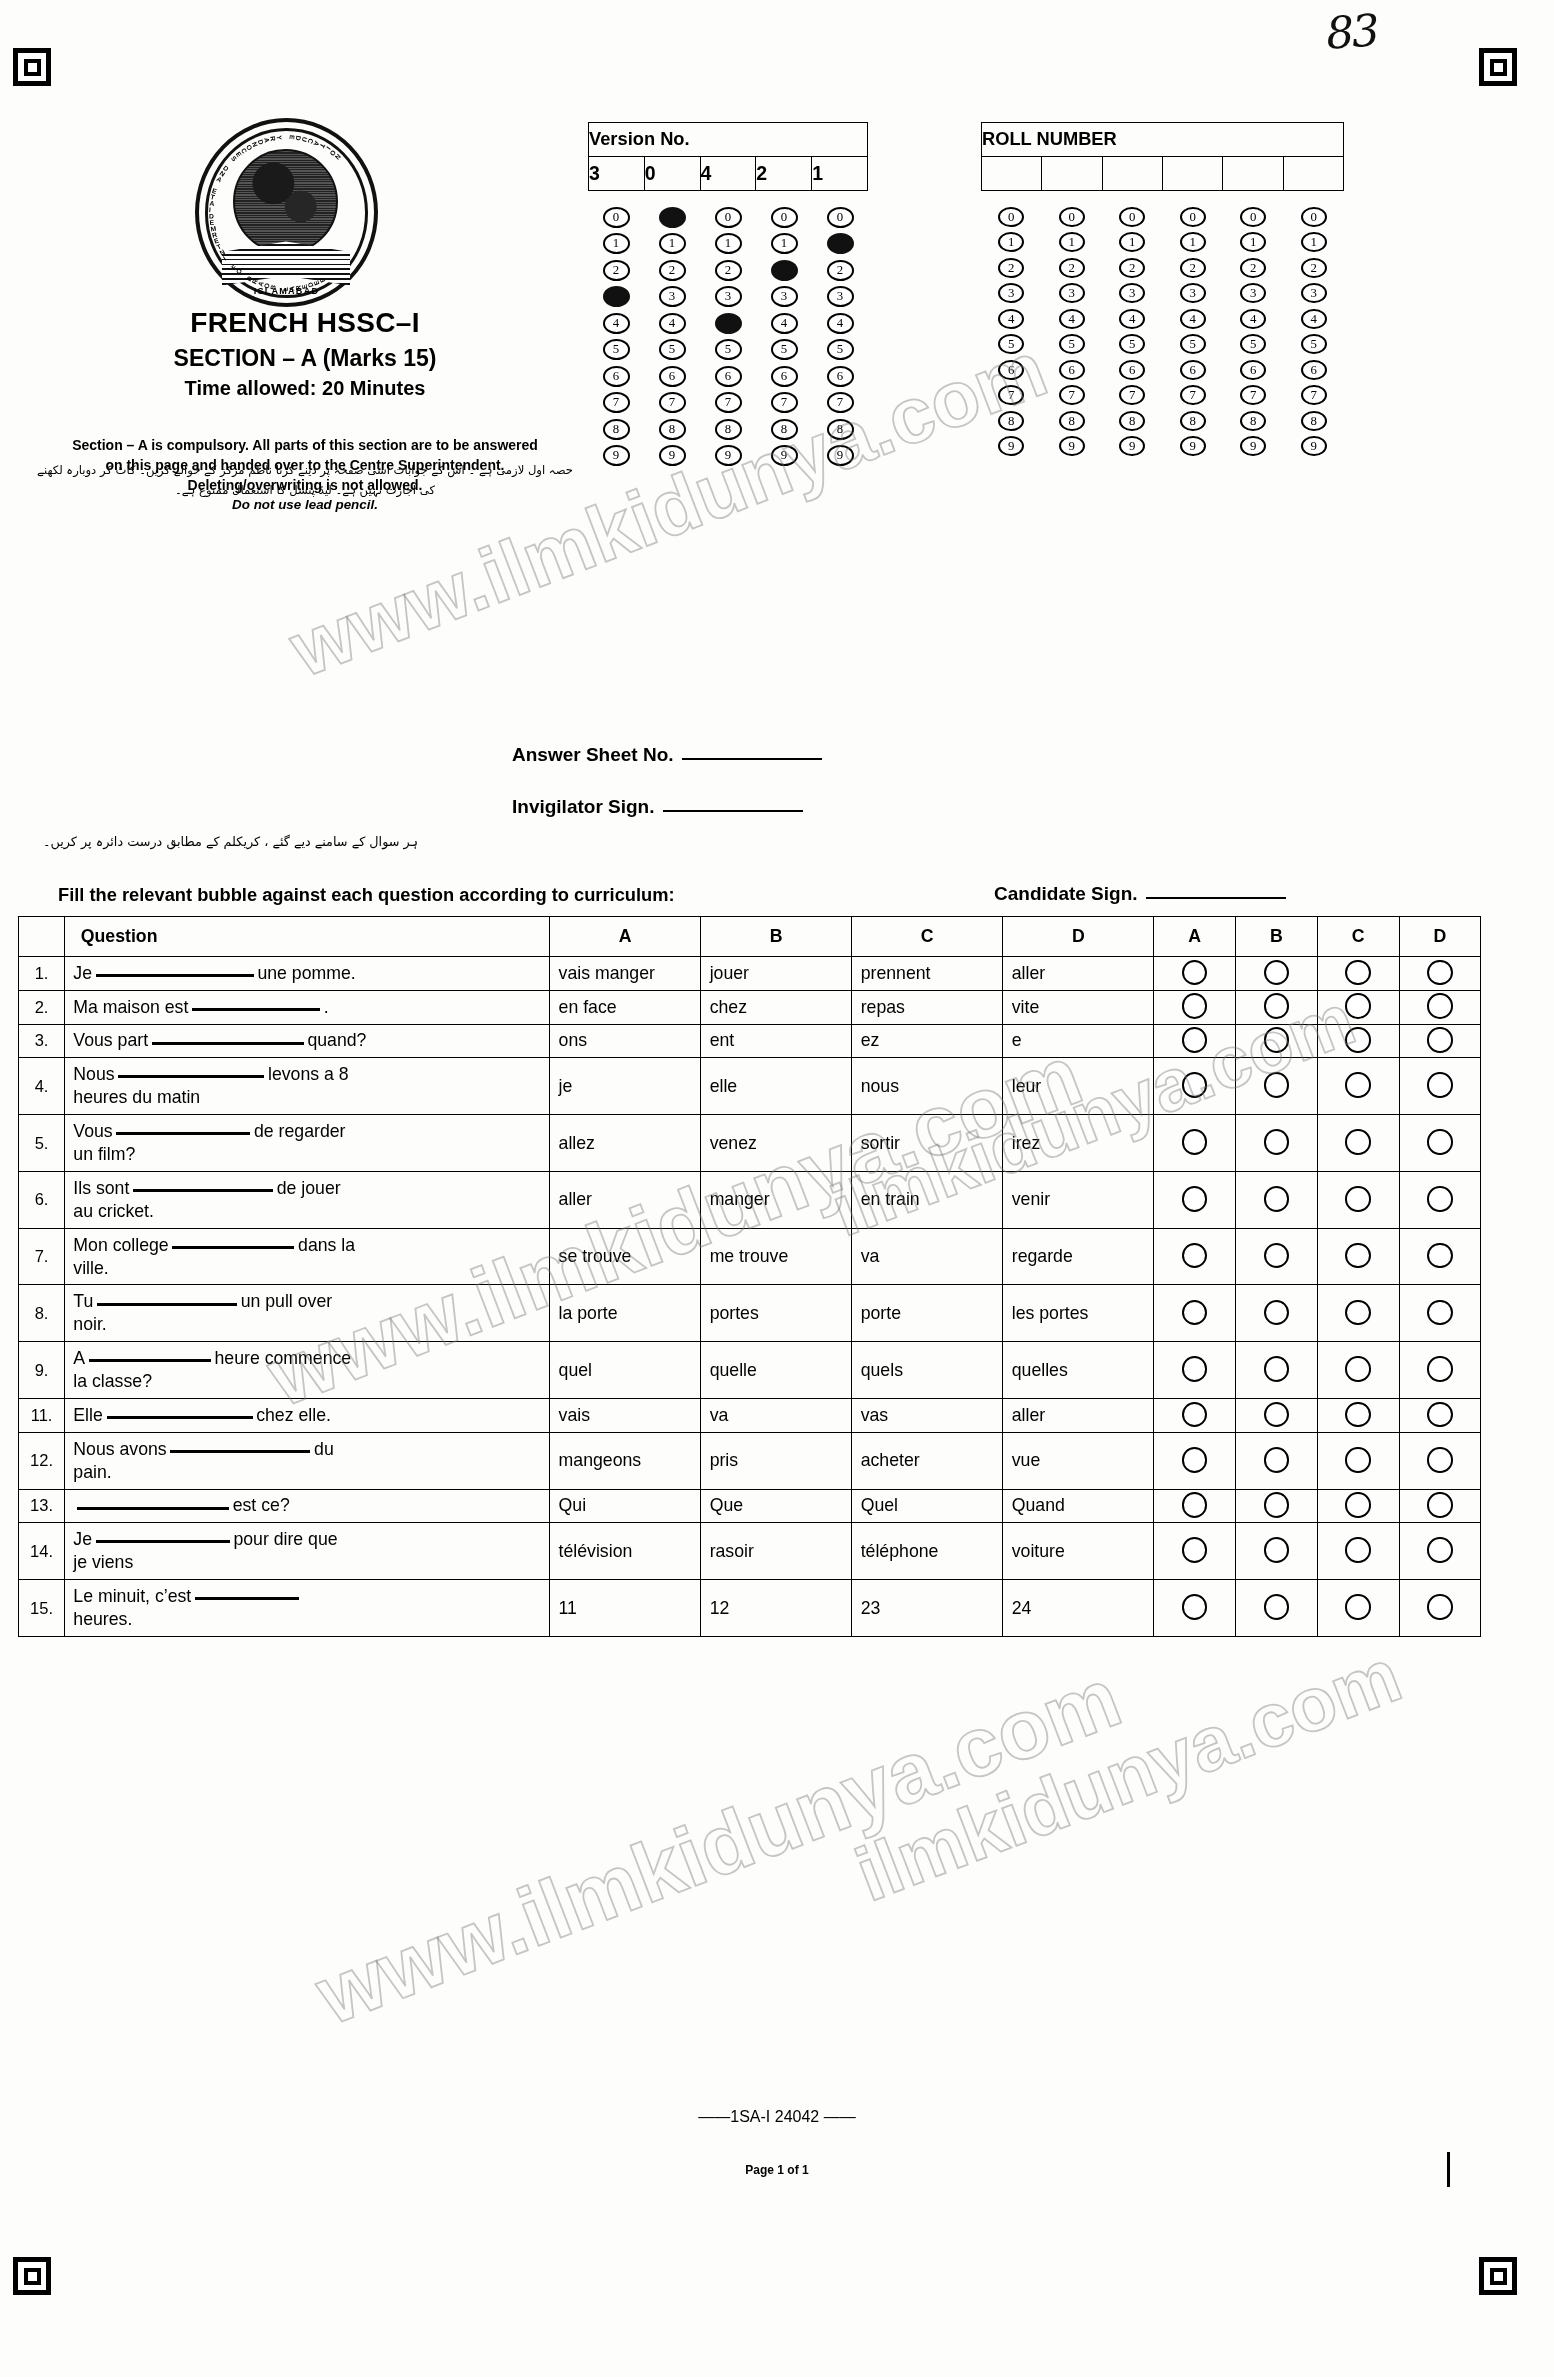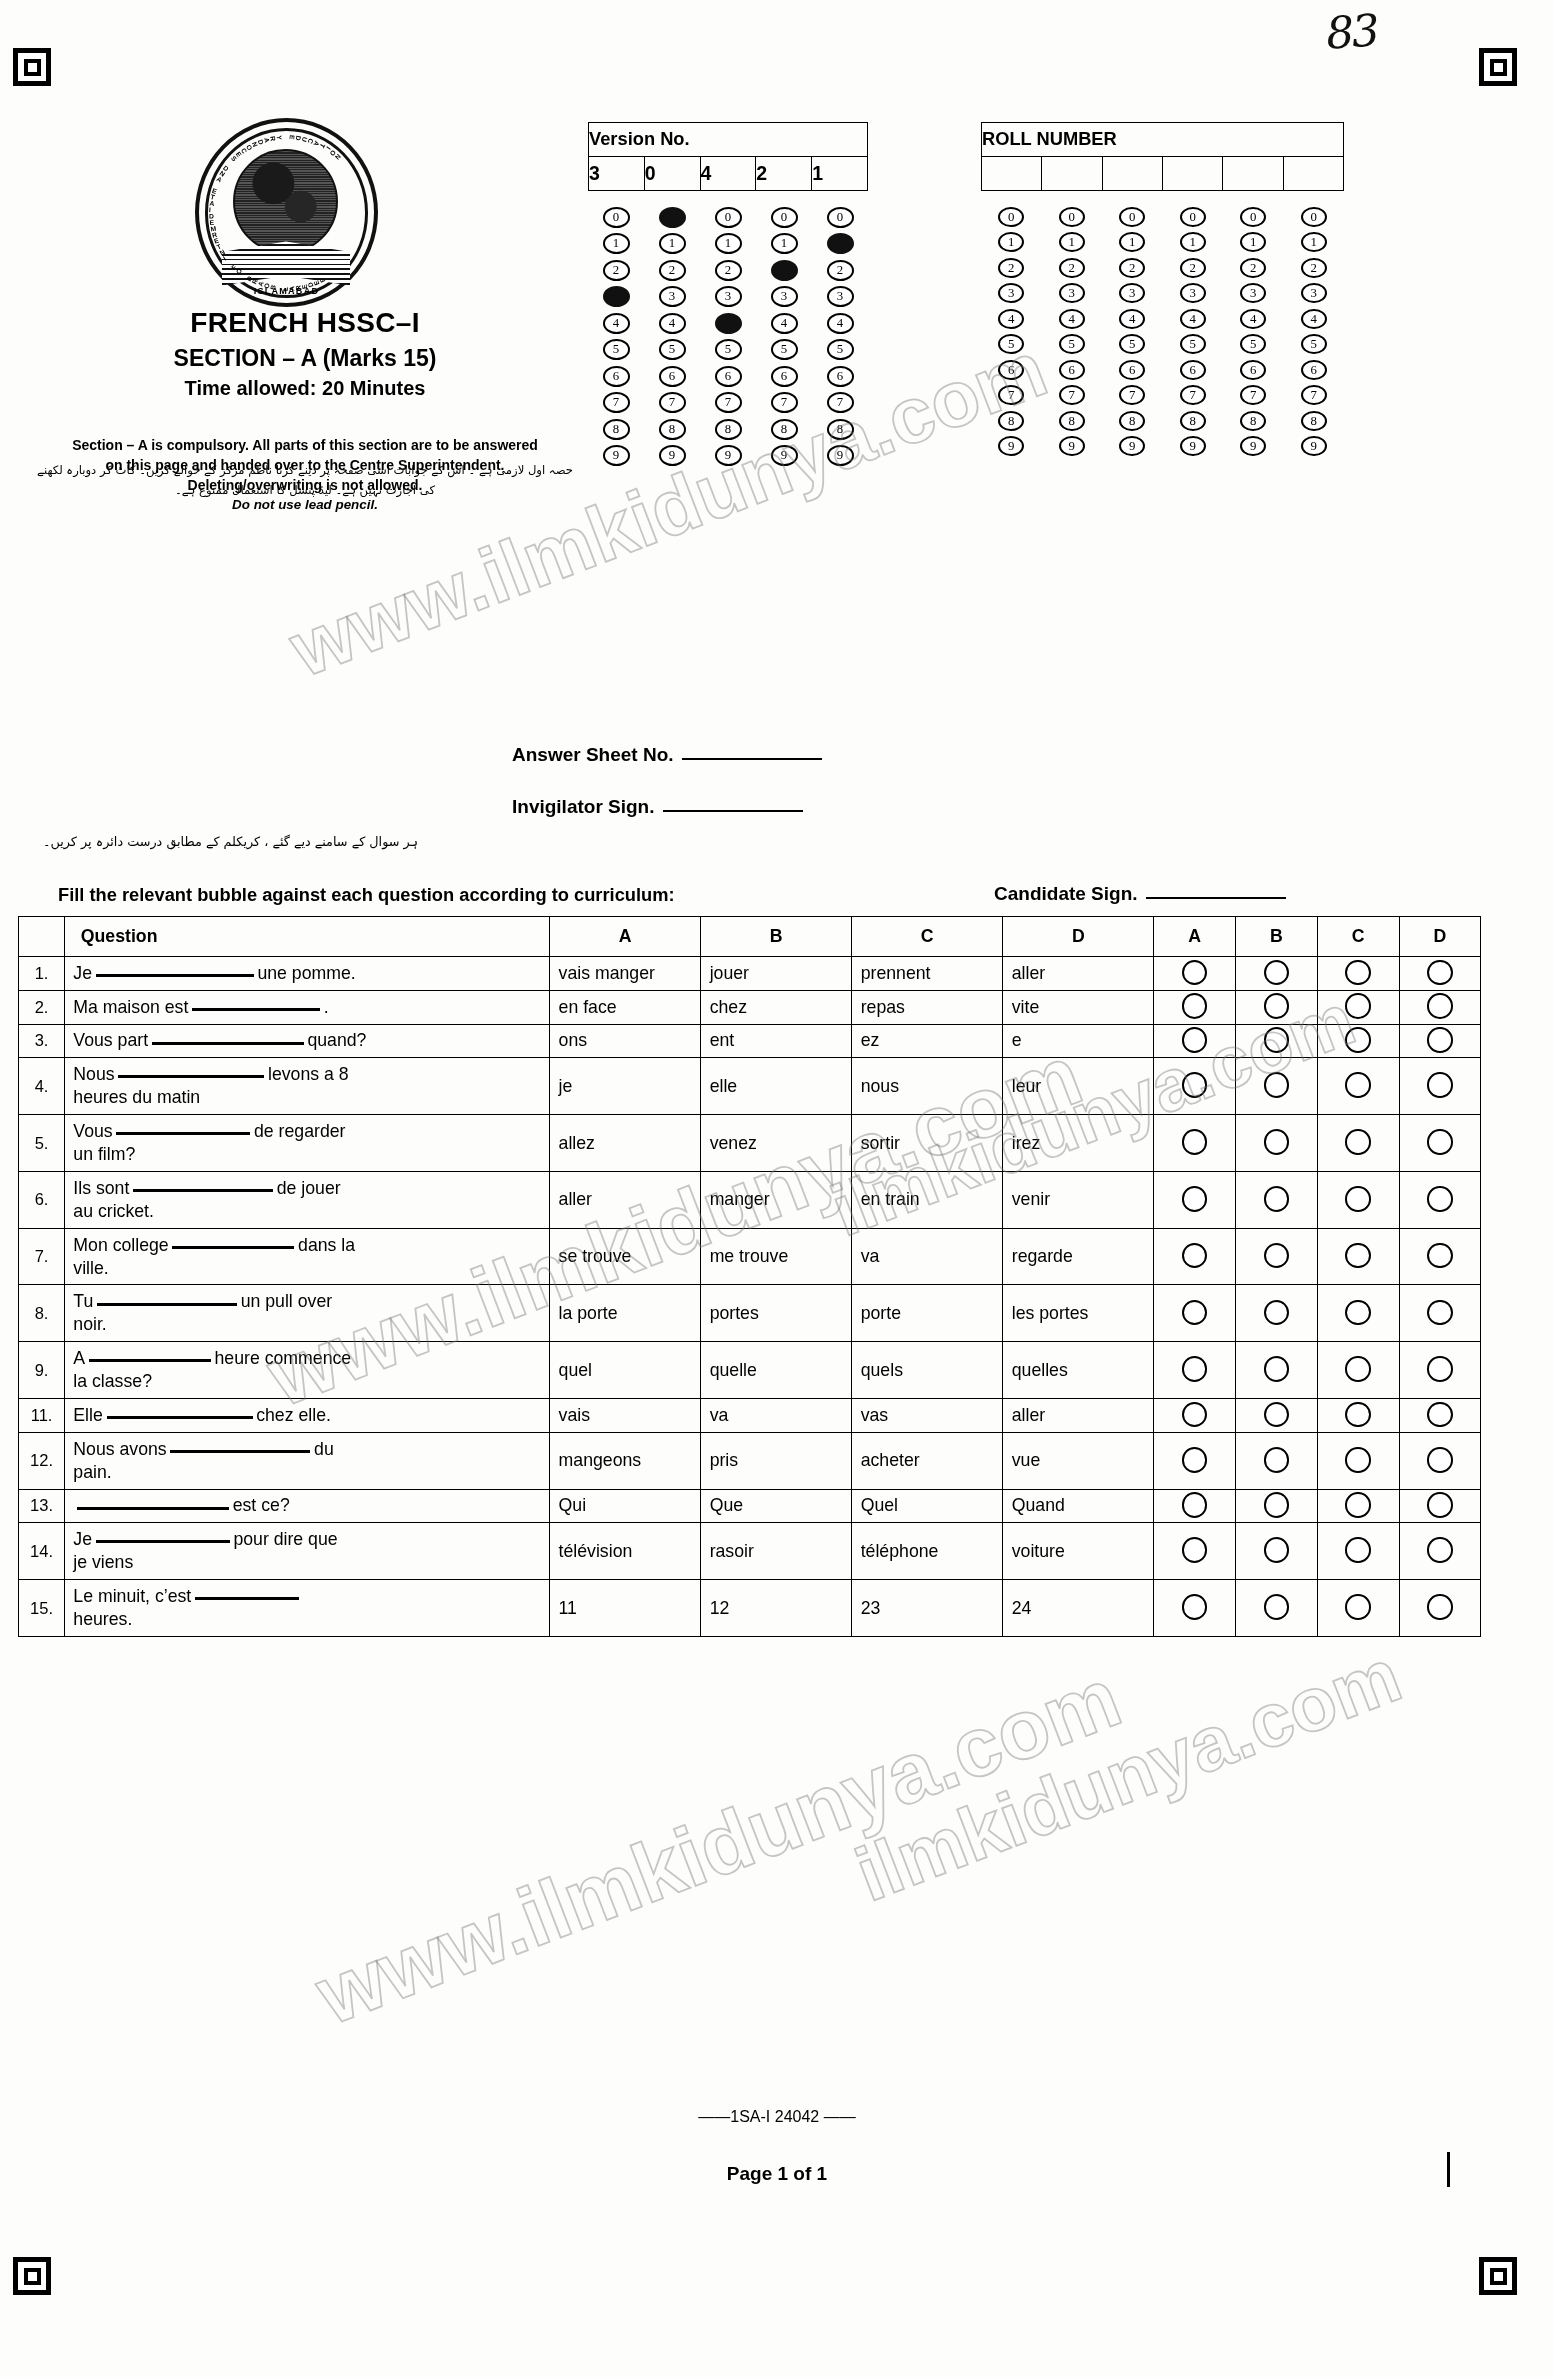--- a/index.html
+++ b/index.html
@@ -236,21 +236,21 @@
 
   
   #paper-code {
     position: absolute; left: 0; right: 0; top: 2108px;
     text-align: center;
     font-size: 16px; font-weight: normal;
   }
   #page-number {
     position: absolute; left: 0; right: 0; top: 2163px;
     text-align: center;
-    font-size: 19px; font-weight: bold;
+    font-size: 12px; font-weight: bold;
   }
   #edge-tick {
     position: absolute; right: 104px; top: 2152px;
     width: 3px; height: 35px; background: #000;
   }
 
   
   #watermark {
     position: absolute;
     left: 0; top: 0; width: 1554px; height: 2377px;

